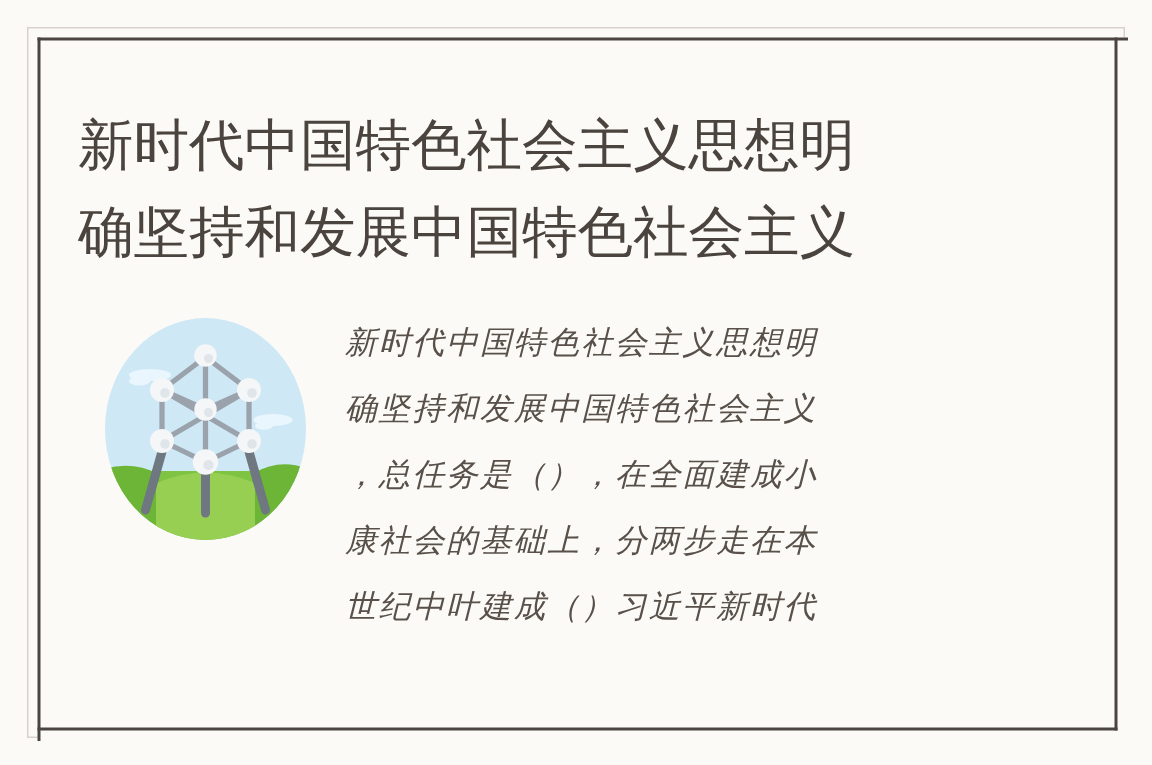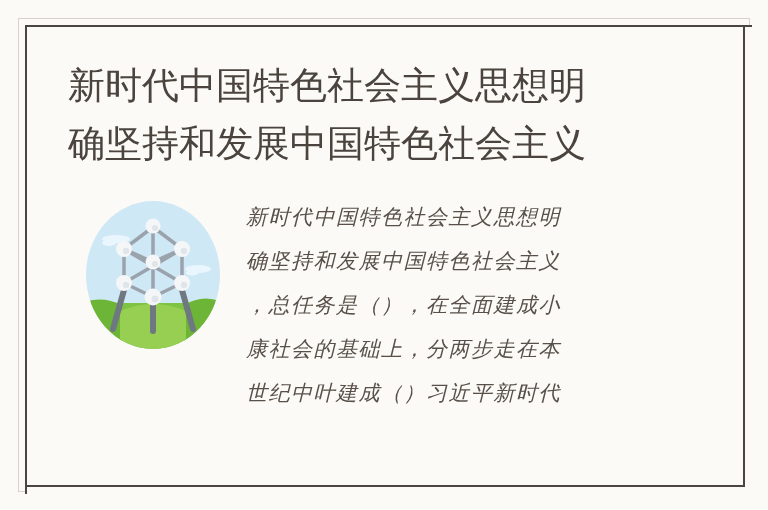--- a/index.html
+++ b/index.html
@@ -45,26 +45,26 @@
     width: 720px;
     height: 462px;
     box-sizing: border-box;
     border-right: 2px solid #4c4440;
     border-bottom: 2px solid #4c4440;
     pointer-events: none;
   }
 
   .content {
     position: absolute;
-    left: 41px;
+    left: 25px;
     top: 25px;
     width: 727px;
     height: 469px;
     box-sizing: border-box;
-    padding: 32px 40px 0 27px;
+    padding: 43px 40px 0 27px;
   }
 
   
   .title {
     margin: 0;
     font-size: 37px;
     line-height: 58px;
     font-weight: 400;
     color: #4b443e;
     letter-spacing: 0px;

